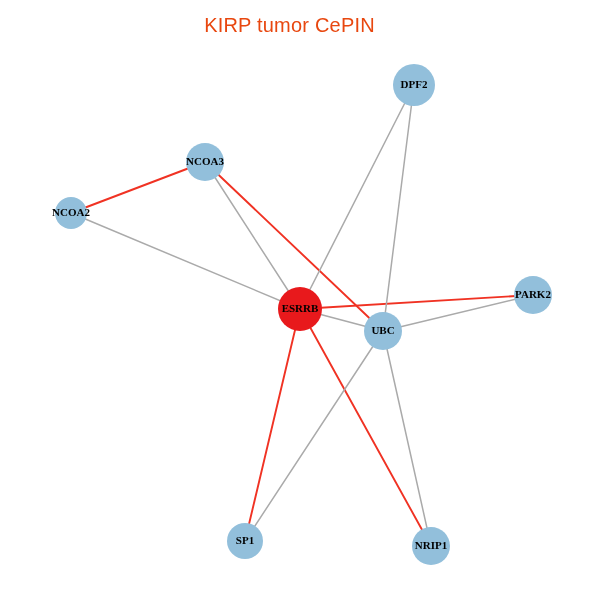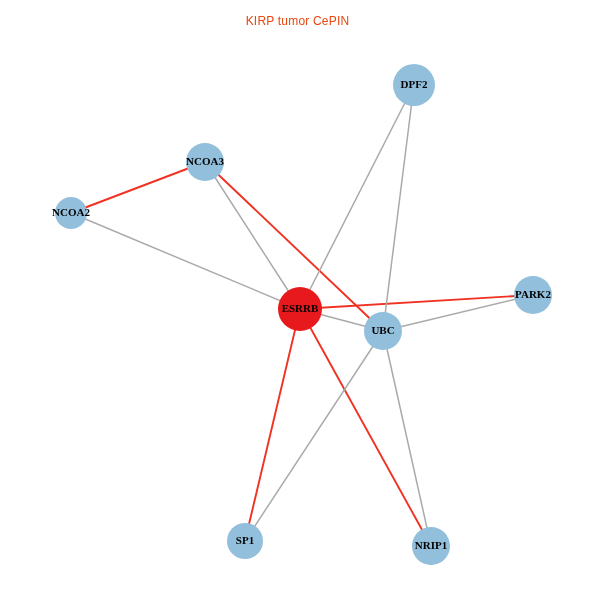--- a/index.html
+++ b/index.html
@@ -16,25 +16,25 @@
   }
   #plot-root {
     position: relative;
     width: 600px;
     height: 600px;
     background: #ffffff;
   }
   #network-title {
     position: absolute;
     top: 14px;
-    left: 12px;
+    left: 4px;
     width: 571px;
     text-align: center;
     font-family: "Liberation Sans", "DejaVu Sans", sans-serif;
-    font-size: 12px;
+    font-size: 20px;
     font-weight: normal;
     color: #E8470F;
     letter-spacing: 0.2px;
     margin: 0;
     user-select: none;
   }
   #network-svg {
     position: absolute;
     top: 0;
     left: 0;

